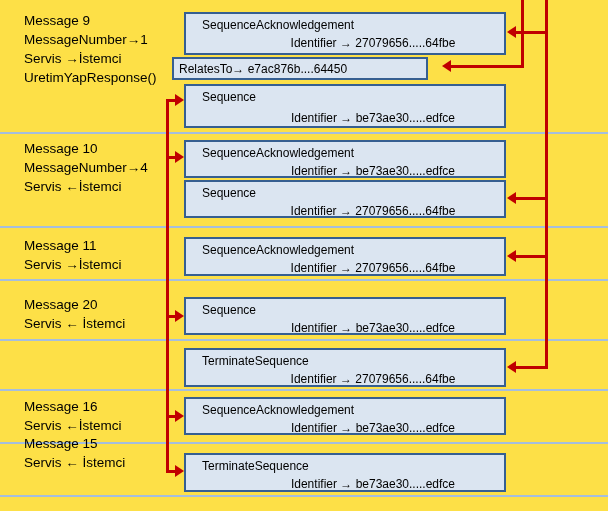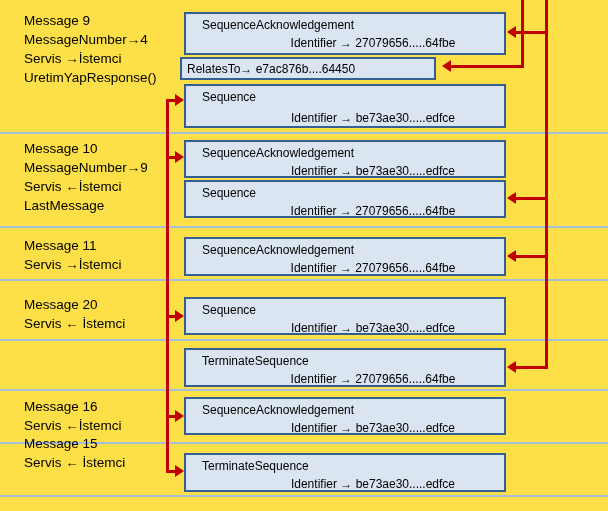--- a/index.html
+++ b/index.html
@@ -30,29 +30,28 @@
   <div class="divider" style="top:132px"></div>
   <div class="divider" style="top:226px"></div>
   <div class="divider" style="top:279px"></div>
   <div class="divider" style="top:339px"></div>
   <div class="divider" style="top:389px"></div>
   <div class="divider" style="top:442px"></div>
   <div class="divider" style="top:495px"></div>
 
   <div class="label-block" style="top:11px">
     <div>Message 9</div>
-    <div>MessageNumber→4</div>
+    <div>MessageNumber→1</div>
     <div>Servis →İstemci</div>
     <div>UretimYapResponse()</div>
   </div>
   <div class="label-block" style="top:139px">
     <div>Message 10</div>
-    <div>MessageNumber→9</div>
+    <div>MessageNumber→4</div>
     <div>Servis ←İstemci</div>
-    <div>LastMessage</div>
   </div>
   <div class="label-block" style="top:236px">
     <div>Message 11</div>
     <div>Servis →İstemci</div>
   </div>
   <div class="label-block" style="top:295px">
     <div>Message 20</div>
     <div>Servis ← İstemci</div>
   </div>
   <div class="label-block" style="top:397px">
@@ -61,21 +60,21 @@
   </div>
   <div class="label-block" style="top:434px">
     <div>Message 15</div>
     <div>Servis ← İstemci</div>
   </div>
 
   <div class="msgbox" style="left:184px;top:12px;width:322px;height:43px">
     <div class="box-title">SequenceAcknowledgement</div>
     <div class="box-detail">Identifier → 27079656.....64fbe</div>
   </div>
-  <div class="msgbox" style="left:180px;top:57px;width:256px;height:23px">
+  <div class="msgbox" style="left:172px;top:57px;width:256px;height:23px">
     <div class="box-single">RelatesTo→ e7ac876b....64450</div>
   </div>
   <div class="msgbox" style="left:184px;top:84px;width:322px;height:44px">
     <div class="box-title">Sequence</div>
     <div class="box-detail" style="padding-top:3px">Identifier → be73ae30.....edfce</div>
   </div>
 
   <div class="msgbox" style="left:184px;top:140px;width:322px;height:38px">
     <div class="box-title">SequenceAcknowledgement</div>
     <div class="box-detail">Identifier → be73ae30.....edfce</div>

